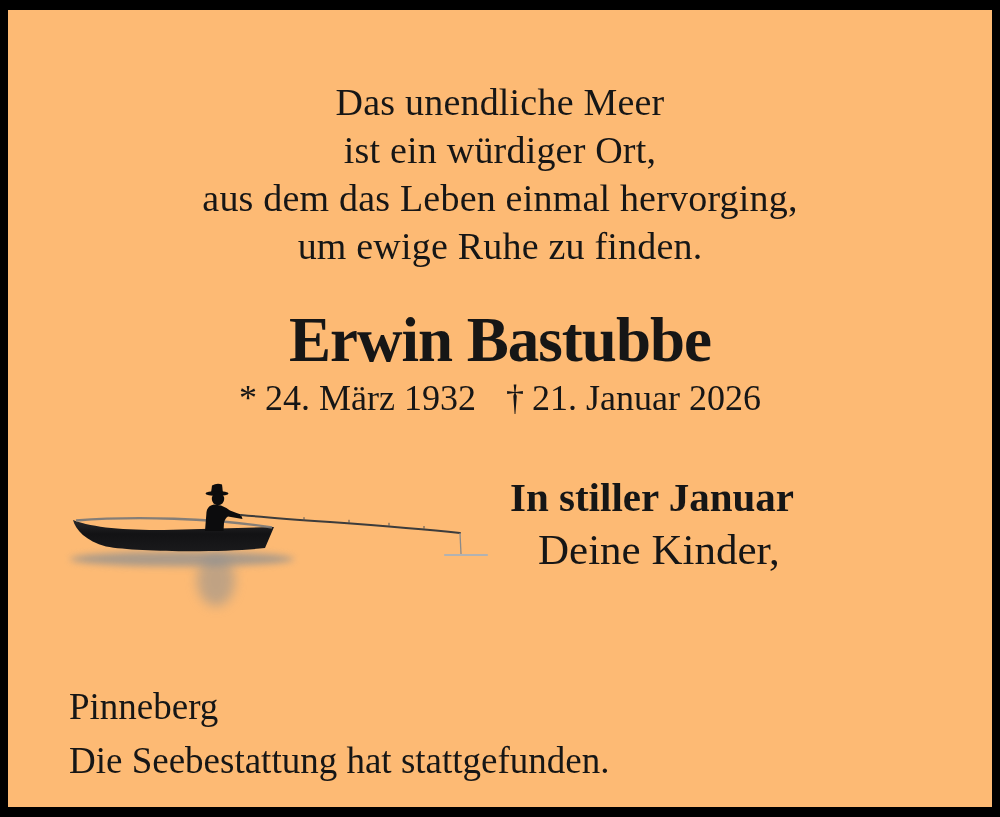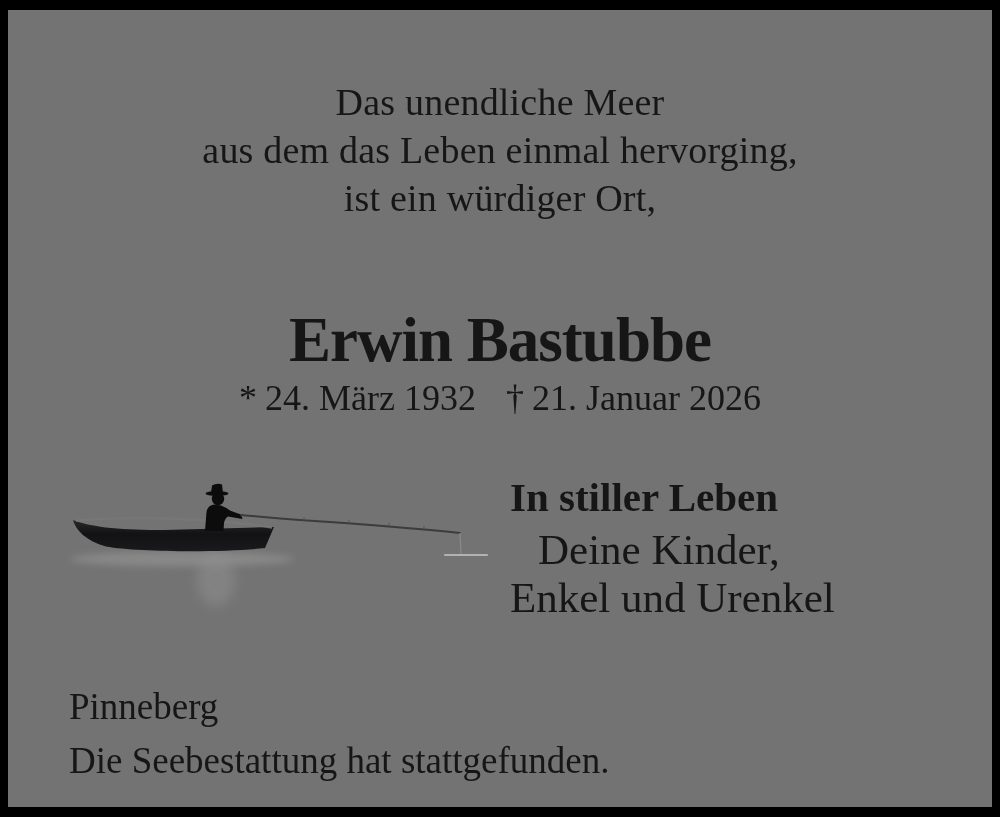--- a/index.html
+++ b/index.html
@@ -1,20 +1,20 @@
 <!DOCTYPE html>
 <html lang="de"><head>
 <meta charset="utf-8">
 <style>
   html,body{margin:0;padding:0;background:#000;}
   .page{
     position:relative;
     width:1000px;height:817px;
     box-sizing:border-box;
-    background:#737373;
+    background:#fdba74;
     border:solid #000;
     border-width:10px 8px;
     overflow:hidden;
     font-family:"Liberation Serif", serif;
     color:#161616;
   }
   .abs{position:absolute;}
   .centered{left:0;right:0;text-align:center;}
   .poem{
     top:68px;
@@ -72,22 +72,23 @@
     white-space:nowrap;
   }
 </style>
 </head>
 <body>
 
 <div class="page">
 
   <div class="abs centered poem">
     <div>Das unendliche Meer</div>
+    <div>ist ein würdiger Ort,</div>
     <div>aus dem das Leben einmal hervorging,</div>
-    <div>ist ein würdiger Ort,</div>
+    <div>um ewige Ruhe zu finden.</div>
   </div>
 
   <div class="abs centered name">Erwin Bastubbe</div>
 
   <div class="abs centered dates">
     <span class="part"><span class="sym">*</span><span>24. März 1932</span></span>
     <span class="part"><span class="sym">†</span><span>21. Januar 2026</span></span>
   </div>
 
   <svg class="abs illustration" viewBox="0 0 430 150" overflow="visible" aria-hidden="true">
@@ -126,20 +127,19 @@
       <path d="M285,55 L285,51.8"></path>
       <path d="M325,57.8 L325,54.8"></path>
       <path d="M360,60.8 L360,58"></path>
     </g>
 
     <path fill="none" stroke-width="1.3" d="M396,65 L397,86" stroke="#8a8a8a"></path>
 
     <path fill="none" stroke-width="2.2" stroke-linecap="round" d="M381,87 L423,87" stroke="#b2b2b2"></path>
   </svg>
 
-  <div class="abs condolence-header">In stiller Leben</div>
+  <div class="abs condolence-header">In stiller Januar</div>
   <div class="abs condolence-line1">Deine Kinder,</div>
-  <div class="abs condolence-line2">Enkel und Urenkel</div>
 
   <div class="abs footer-city">Pinneberg</div>
   <div class="abs footer-note">Die Seebestattung hat stattgefunden.</div>
 
 </div>
 
 </body></html>

